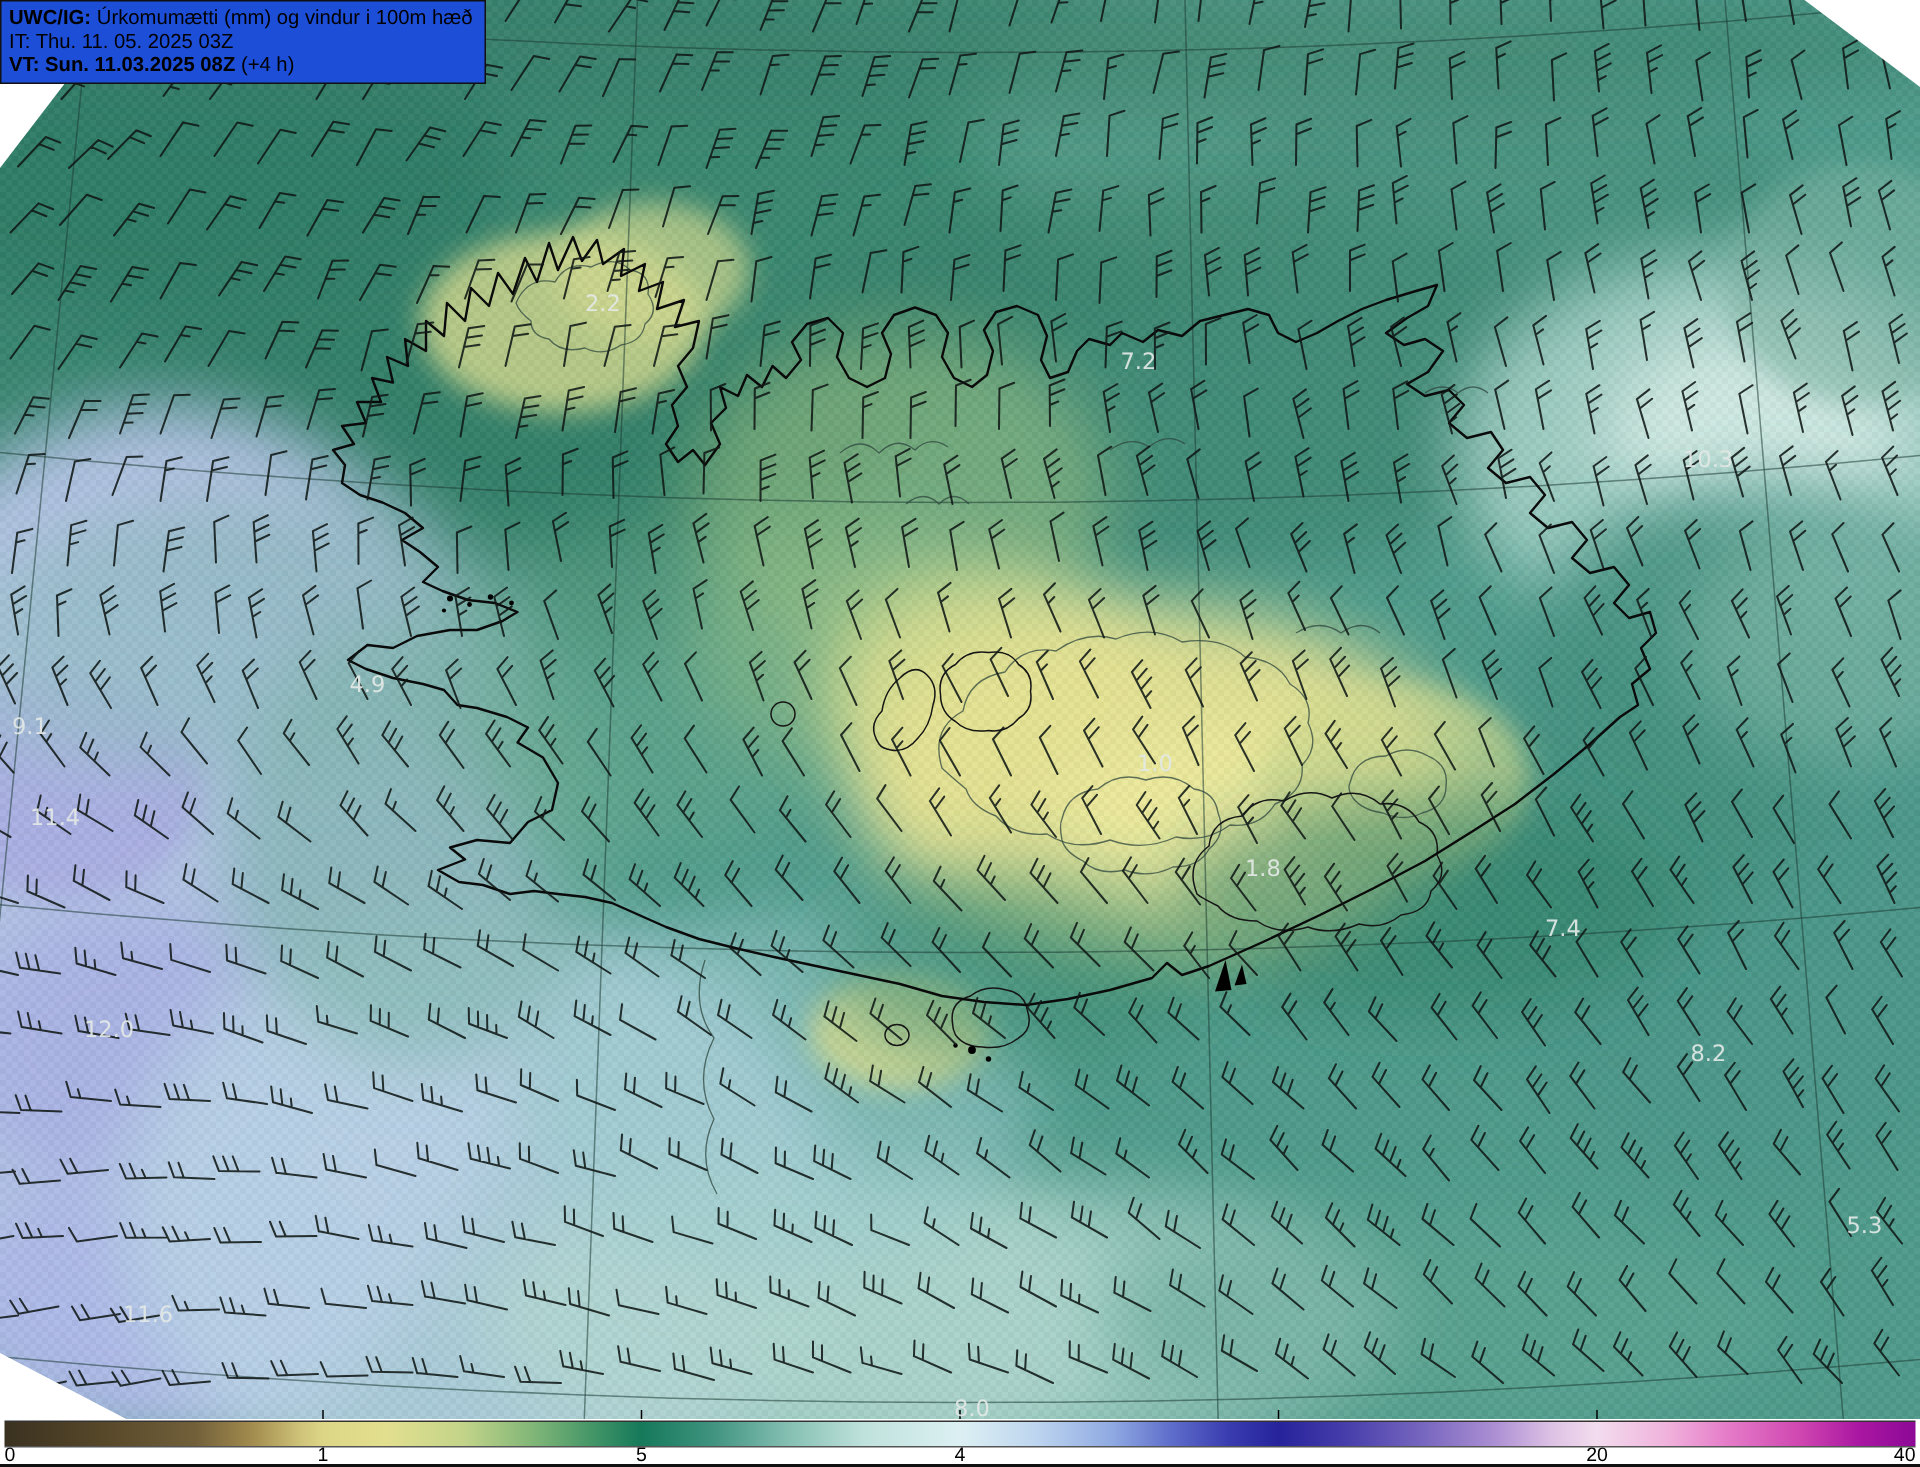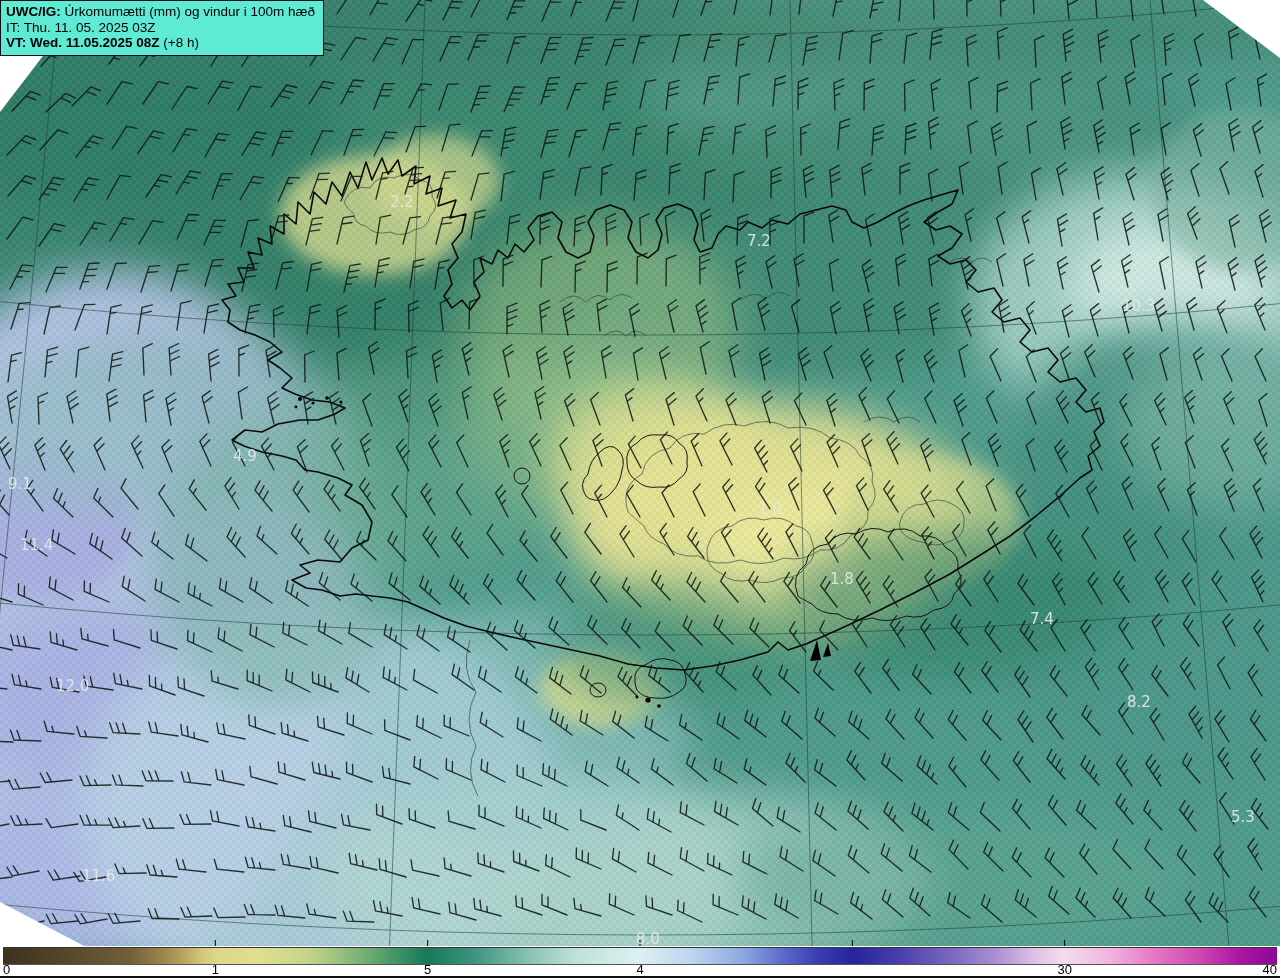--- a/index.html
+++ b/index.html
@@ -1,20 +1,20 @@
 <!DOCTYPE html>
 <html><head>
 <meta charset="utf-8">
 <style>
   html,body{margin:0;padding:0;background:#fff;}
   .stage{position:relative;width:1280px;height:978px;overflow:hidden;background:#fff;
          font-family:"Liberation Sans",sans-serif;}
   #map-svg{position:absolute;left:0;top:0;}
   #map-svg text{font-family:"DejaVu Sans",sans-serif;font-size:15px;fill:#e3e9e6;opacity:.92;}
-  .title-box{position:absolute;left:0;top:0;background:#5eead4;border:1px solid #111;
+  .title-box{position:absolute;left:0;top:0;background:#1d4ed8;border:1px solid #111;
              padding:3px 8px 4px 5px;font-size:13.5px;line-height:15.5px;color:#000;z-index:5;}
   .title-box .b{font-weight:700;}
   .colorbar{position:absolute;left:0;bottom:0;width:1280px;height:30px;background:#fff;
             border-bottom:2px solid #101010;z-index:4;}
   .bar{position:absolute;left:3px;right:3px;top:1px;height:16px;
        border-top:1px solid #333;border-bottom:1px solid #555;}
   .bar-labels{position:absolute;left:3px;right:3px;top:17px;height:13px;font-size:13px;color:#000;}
   .bar-labels span{position:absolute;top:-1px;transform:translateX(-50%);}
   .bar-labels span.first{transform:translateX(0);}
   .bar-labels span.last{transform:translateX(-100%);}
@@ -161,28 +161,28 @@
         <text x="1127" y="707">8.2</text>
         <text x="1231" y="822">5.3</text>
         <text x="82" y="881">11.6</text>
         <text x="636" y="944">8.0</text>
       </g>
     </svg>
 
   <div class="title-box">
     <div><span class="b">UWC/IG:</span> <span>Úrkomumætti (mm) og vindur i 100m hæð</span></div>
     <div>IT: Thu. 11. 05. 2025 03Z</div>
-    <div><span class="b">VT: Wed. 11.05.2025 08Z</span> <span>(+8 h)</span></div>
+    <div><span class="b">VT: Sun. 11.03.2025 08Z</span> <span>(+4 h)</span></div>
   </div>
 
   <div class="colorbar">
     <div class="bar" id="bar" style="background: linear-gradient(90deg, rgb(58, 49, 32) 0%, rgb(86, 71, 41) 5%, rgb(114, 96, 58) 10%, rgb(163, 140, 78) 13%, rgb(207, 195, 121) 15.5%, rgb(221, 214, 135) 16.7%, rgb(226, 223, 143) 20%, rgb(195, 212, 137) 24%, rgb(122, 179, 118) 28%, rgb(63, 147, 102) 31%, rgb(21, 121, 90) 33.3%, rgb(63, 147, 127) 37%, rgb(132, 191, 178) 41%, rgb(191, 226, 220) 45%, rgb(220, 240, 243) 50%, rgb(189, 213, 239) 54%, rgb(143, 169, 226) 58%, rgb(95, 110, 203) 61%, rgb(58, 61, 176) 64%, rgb(38, 35, 155) 66.7%, rgb(69, 60, 170) 70%, rgb(116, 100, 190) 74%, rgb(172, 143, 211) 78%, rgb(222, 194, 229) 81%, rgb(243, 220, 238) 83.3%, rgb(240, 178, 220) 87%, rgb(230, 126, 201) 90%, rgb(207, 70, 176) 94%, rgb(170, 23, 162) 97%, rgb(140, 9, 150) 100%);"></div>
     <div class="bar-labels" id="bar-labels">
         <span class="first" style="left: 0%;">0</span>
         <span style="left: 16.667%;">1</span>
         <span style="left: 33.333%;">5</span>
         <span style="left: 50%;">4</span>
         <span style="left: 66.667%; margin-top: 20px;">15</span>
-        <span style="left: 83.333%;">30</span>
+        <span style="left: 83.333%;">20</span>
         <span class="last" style="left: 100%;">40</span>
       </div>
   </div>
 </div>
 
 </body></html>

